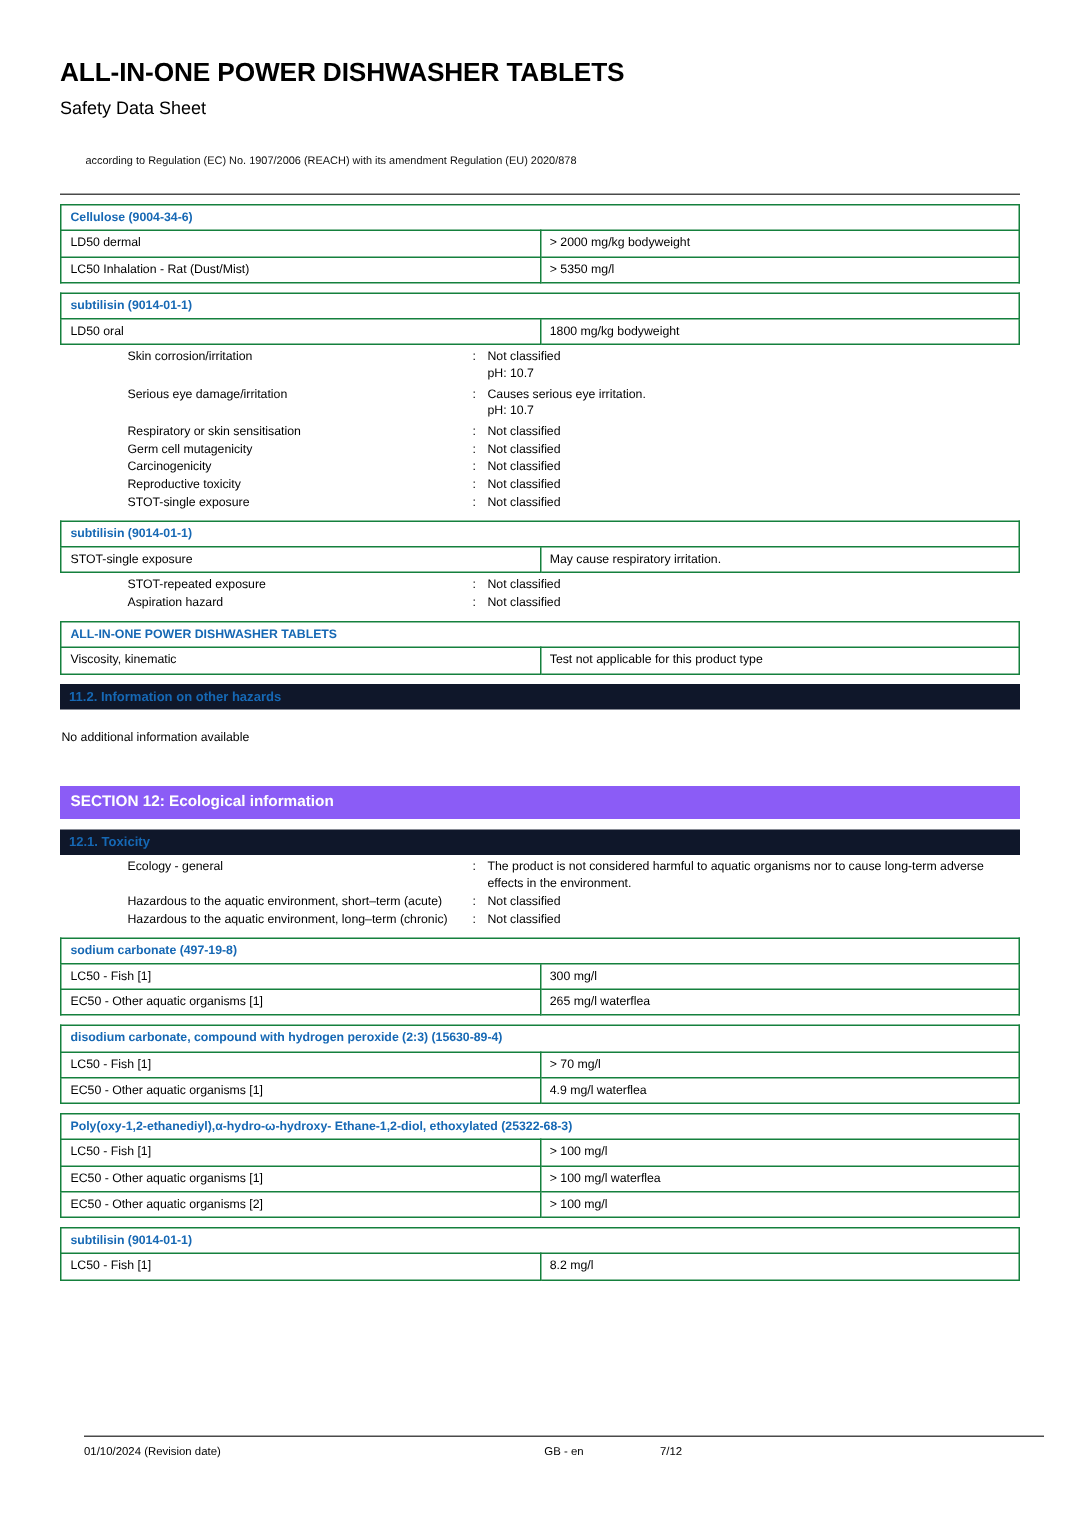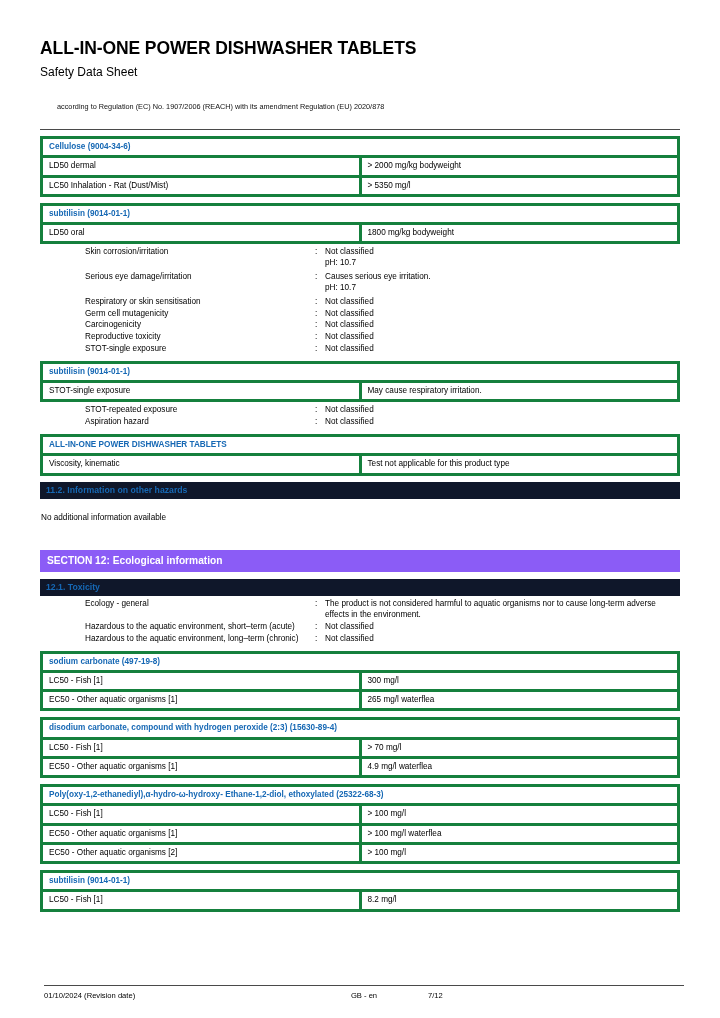--- a/index.html
+++ b/index.html
@@ -54,21 +54,21 @@
   }
 
   
   table.sds {
     width: 100%;
     border-collapse: collapse;
     table-layout: fixed;
     margin: 0;
   }
   table.sds td {
-    border: 3px solid #15803d;
+    border: 1px solid #15803d;
     padding: 3px 5px 3px 6px;
     font-size: 8.2px;
     line-height: 1.25;
     vertical-align: top;
     background: #ffffff;
   }
   td.sub-head {
     background: #b9d5ea;
     color: #1668b4;
     font-weight: bold;
@@ -133,24 +133,23 @@
   }
   .plain-note {
     font-size: 8.2px;
     padding: 14px 0 0 1px;
     line-height: 1.3;
   }
 
   
   .footer {
     position: absolute;
-    left: 4px;
+    left: 16px;
     top: 957px;
     width: 100%;
-    margin-top: 28px;
   }
   .footer-rule {
     border: 0;
     border-top: 1.1px solid #4a4a4a;
     margin: 0;
     width: 100%;
   }
   .footer-row {
     display: flex;
     align-items: baseline;

